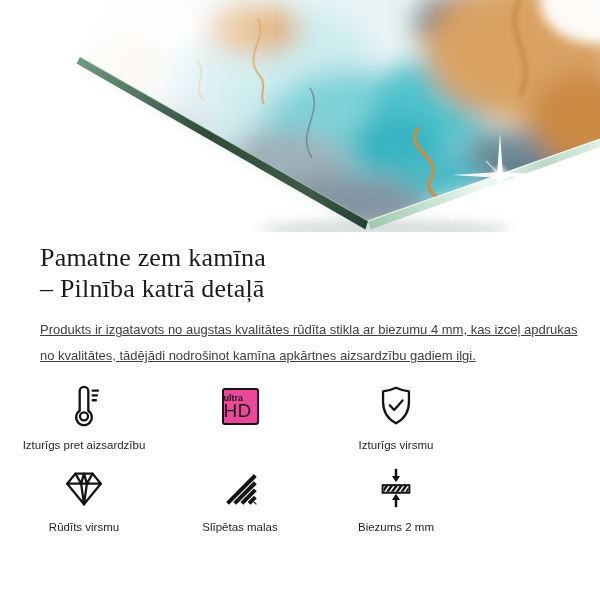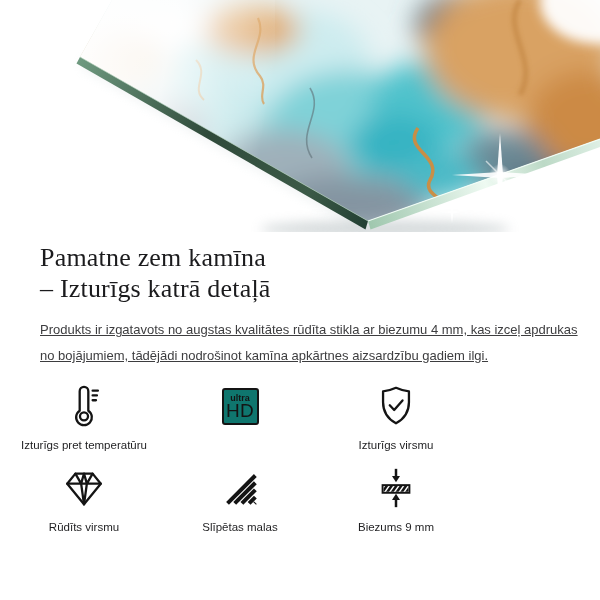--- a/index.html
+++ b/index.html
@@ -11,22 +11,22 @@
             font-weight:400;font-size:26px;line-height:31px;color:#1b1b1d;letter-spacing:.2px;}
   .desc{margin:13px 40px 0;font-size:13px;line-height:26px;color:#3d3d3f;}
   .desc div{white-space:nowrap;text-decoration:underline;}
   .features{margin:13px 6px 0;display:grid;grid-template-columns:repeat(3,1fr);
             row-gap:12px;text-align:center;}
   .feature{display:flex;flex-direction:column;align-items:center;}
   .icon-wrap{height:48px;display:flex;align-items:center;justify-content:center;}
   .feature-label{margin-top:8px;font-size:11.5px;line-height:14px;color:#1f1f21;}
   .ico{stroke:#141414;fill:none;stroke-width:2.4;stroke-linecap:round;stroke-linejoin:round;}
   .hd-box{width:33px;height:33px;border:2.6px solid #141414;border-radius:3px;
-          display:flex;flex-direction:column;align-items:center;justify-content:center;
-          color:#141414;background:#0f766e;}
+          display:flex;flex-direction:column;align-items:flex-start;justify-content:center;
+          color:#141414;background:#ec4899;}
   .hd-top{font-size:9px;font-weight:700;line-height:9px;}
   .hd-bottom{font-size:19px;font-weight:400;line-height:15px;letter-spacing:.3px;}
 </style>
 </head>
 <body>
 
 <div class="page">
 
   <svg class="hero" viewBox="0 0 600 232" xmlns="http://www.w3.org/2000/svg">
     <defs>
@@ -117,39 +117,39 @@
       <circle cx="500" cy="175" r="2.6" fill="#ffffff"></circle>
     </g>
     <g>
       <path d="M452,201 L453.5,212 L452,223 L450.5,212 Z" fill="#ffffff" opacity="0.85"></path>
       <path d="M441,212 L452,210.8 L463,212 L452,213.2 Z" fill="#ffffff" opacity="0.8"></path>
     </g>
   </svg>
 
   <h1 class="headline">
     <div>Pamatne zem kamīna</div>
-    <div>– Izturīgs katrā detaļā</div>
+    <div>– Pilnība katrā detaļā</div>
   </h1>
 
   <div class="desc">
     <div>Produkts ir izgatavots no augstas kvalitātes rūdīta stikla ar biezumu 4 mm, kas izceļ apdrukas</div>
-    <div>no bojājumiem, tādējādi nodrošinot kamīna apkārtnes aizsardzību gadiem ilgi.</div>
+    <div>no kvalitātes, tādējādi nodrošinot kamīna apkārtnes aizsardzību gadiem ilgi.</div>
   </div>
 
   <div class="features">
 
     <div class="feature">
       <span class="icon-wrap">
         <svg width="46" height="46" viewBox="0 0 48 48">
           <path class="ico" d="M19.5,28.9 V8.5 a4.5,4.5 0 0 1 9,0 V28.9 a8.2,8.2 0 1 1 -9,0 Z"></path>
           <circle class="ico" cx="24" cy="34.8" r="4.2" stroke-width="2.2"></circle>
           <path class="ico" d="M33,8 h5.5 M33,13 h4.5 M33,18 h3.5" stroke-width="2.2"></path>
         </svg>
       </span>
-      <span class="feature-label">Izturīgs pret temperatūru</span>
+      <span class="feature-label">Izturīgs pret aizsardzību</span>
     </div>
 
     <div class="feature">
       <span class="icon-wrap">
         <span class="hd-box">
           <span class="hd-top">ultra</span>
           <span class="hd-bottom">HD</span>
         </span>
       </span>
     </div>
@@ -205,17 +205,17 @@
             <line x1="28" y1="31" x2="37" y2="18"></line>
             <line x1="33" y1="31" x2="42" y2="18"></line>
           </g>
           <rect x="10" y="21" width="28" height="8" fill="none" stroke="#141414" stroke-width="2"></rect>
           <line x1="24" y1="4" x2="24" y2="12" stroke="#141414" stroke-width="2.6"></line>
           <polygon points="19.8,11.5 28.2,11.5 24,18" fill="#141414"></polygon>
           <line x1="24" y1="44" x2="24" y2="36" stroke="#141414" stroke-width="2.6"></line>
           <polygon points="19.8,36.5 28.2,36.5 24,30" fill="#141414"></polygon>
         </svg>
       </span>
-      <span class="feature-label">Biezums 9 mm</span>
+      <span class="feature-label">Biezums 2 mm</span>
     </div>
 
   </div>
 </div>
 
 </body></html>

